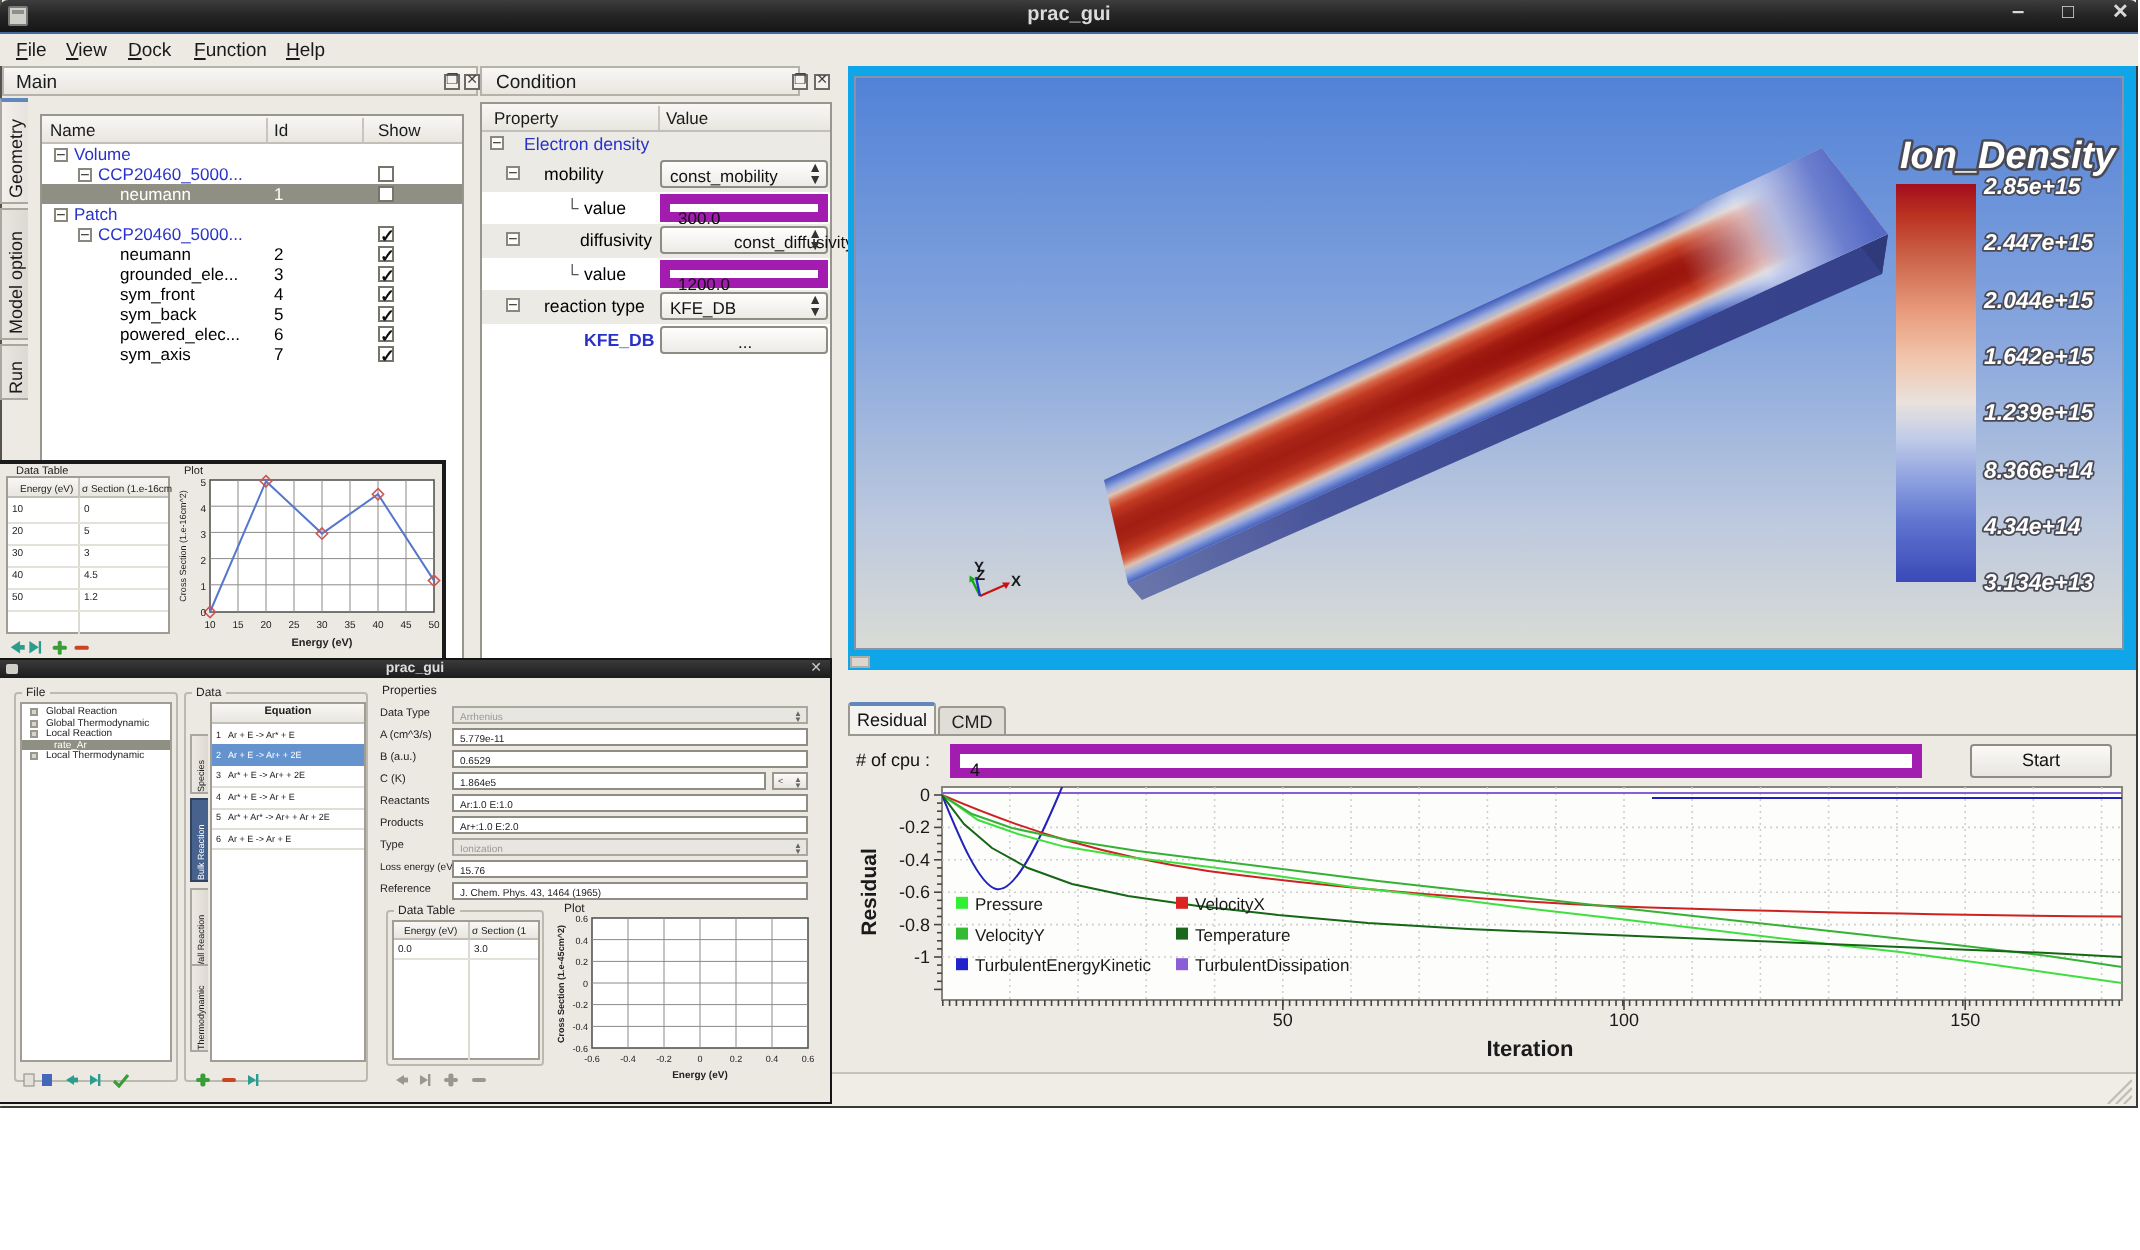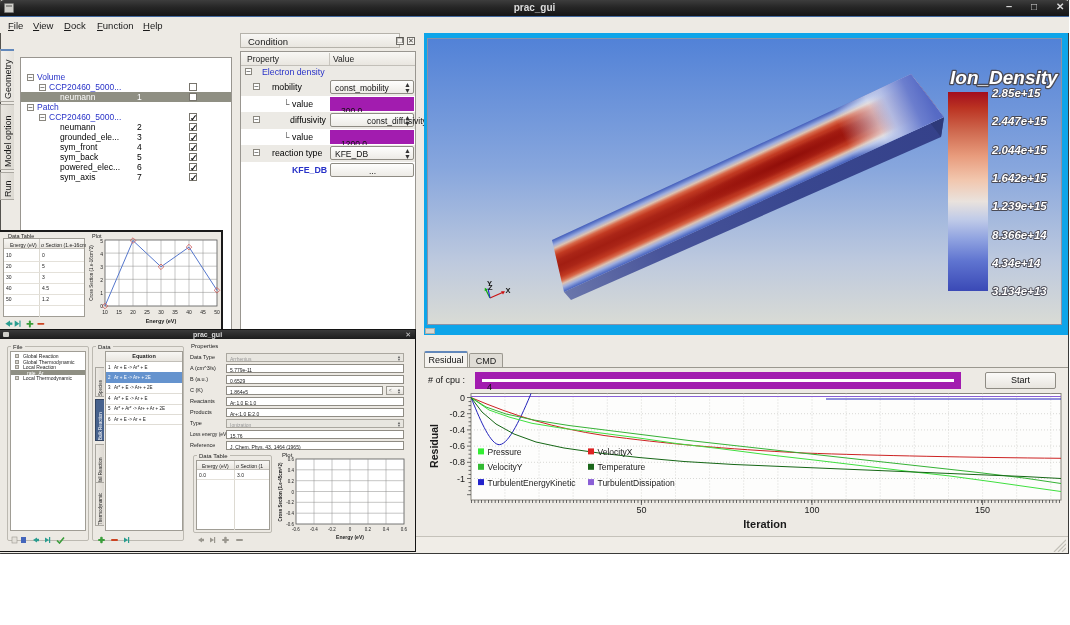--- a/index.html
+++ b/index.html
@@ -16,21 +16,21 @@
   .pbtn{position:absolute;width:8px;height:8px;border:1px solid #6d6b66;background:#f4f2ee;font-size:7px;line-height:6px;text-align:center;color:#44423e;}
   .white{background:#fff;border:1px solid #999690;}
   .hdr{background:linear-gradient(#f8f7f4,#e9e6e0);border-bottom:1px solid #c2bfb8;color:#1a1a1a;}
   .blue{color:#2832c8;}
   .trow{position:absolute;left:0;width:100%;height:10px;font-size:8.5px;line-height:10px;white-space:nowrap;}
   .cb{position:absolute;width:8px;height:8px;border:1px solid #77746c;background:#fff;font-size:9px;font-weight:bold;line-height:8px;text-align:center;color:#111;}
   .vtab{position:absolute;left:0;width:14px;background:linear-gradient(90deg,#e9e6e0,#dcd9d2);border:1px solid #aaa7a0;border-right:none;}
   .vtab span{position:absolute;transform:rotate(-90deg);transform-origin:0 0;font-size:9px;color:#1a1a1a;white-space:nowrap;}
   .drop{position:absolute;background:linear-gradient(#fefefd,#edebe6);border:1px solid #8f8c84;border-radius:2px;font-size:8.5px;color:#111;}
   .spin{position:absolute;right:2px;top:1px;font-size:7px;color:#333;line-height:6px;}
-  .inp{position:absolute;background:#fff;border:7px solid #a21caf;font-size:8.5px;color:#111;}
+  .inp{position:absolute;background:#fff;border:5px solid #a21caf;font-size:8.5px;color:#111;}
   .tiny{font-size:5px;color:#222;white-space:nowrap;}
   .t45{font-size:4.5px;color:#222;white-space:nowrap;}
   .grp{position:absolute;border:1px solid #bcb9b1;border-radius:2px;}
   .grplbl{position:absolute;font-size:5.5px;color:#222;background:#ece9e3;padding:0 2px;white-space:nowrap;}
   .exp{position:absolute;top:1.5px;width:7px;height:7px;border:1px solid #8a877f;background:#fdfdfc;font-size:8px;line-height:5px;text-align:center;color:#333;}
 </style>
 </head>
 <body>
 <div class="win"></div>
 <div class="titlebar">
@@ -43,30 +43,42 @@
   <div class="tbtn" style="left:1056px;top:2px;">✕</div>
 </div>
 <div class="menubar">
   <div class="menu" style="left:8px;"><u>F</u>ile</div>
   <div class="menu" style="left:33px;"><u>V</u>iew</div>
   <div class="menu" style="left:64px;"><u>D</u>ock</div>
   <div class="menu" style="left:97px;"><u>F</u>unction</div>
   <div class="menu" style="left:143px;"><u>H</u>elp</div>
 </div>
 <div class="abs" style="left:0;top:33px;width:240px;height:300px;">
+  <div class="abs hdr" style="left:1px;top:0;width:238px;height:15px;border:1px solid #b5b2aa;">
+    <span class="ptitle" style="position:absolute;left:6px;top:2px;">Main</span>
+    <div class="pbtn" style="left:220px;top:3px;">❐</div>
+    <div class="pbtn" style="left:230px;top:3px;">✕</div>
+  </div>
   <div class="vtab" style="top:16px;height:53px;background:linear-gradient(90deg,#f2f0ec,#e6e3dd);border-top:2px solid #6288bb;">
       <span style="left:2px;top:48px;">Geometry</span>
     </div>
   <div class="vtab" style="top:71px;height:66px;">
       <span style="left:2px;top:62px;">Model option</span>
     </div>
   <div class="vtab" style="top:139px;height:28px;">
       <span style="left:2px;top:24px;">Run</span>
     </div>
   <div class="abs white" style="left:20px;top:24px;width:212px;height:273px;">
+    <div class="abs hdr" style="left:0;top:0;width:210px;height:14px;">
+      <span style="position:absolute;left:4px;top:2px;font-size:8.5px;">Name</span>
+      <span style="position:absolute;left:116px;top:2px;font-size:8.5px;">Id</span>
+      <span style="position:absolute;left:168px;top:2px;font-size:8.5px;">Show</span>
+      <div class="abs" style="left:112px;top:1px;width:1px;height:12px;background:#c8c5be;"></div>
+      <div class="abs" style="left:160px;top:1px;width:1px;height:12px;background:#c8c5be;"></div>
+    </div>
     <div class="trow" style="top:14px;">
         <span class="exp" style="left:6px;">−</span>
         <span class="blue" style="position:absolute;left:16px;">Volume</span>
       </div>
     <div class="trow" style="top:24px;">
         <span class="exp" style="left:18px;">−</span>
         <span class="blue" style="position:absolute;left:28px;">CCP20460_5000...</span>
         <span class="cb" style="left:168px;top:1px;"></span>
       </div>
     <div class="trow" style="top:34px;background:#8f8f83;color:#fff;">

